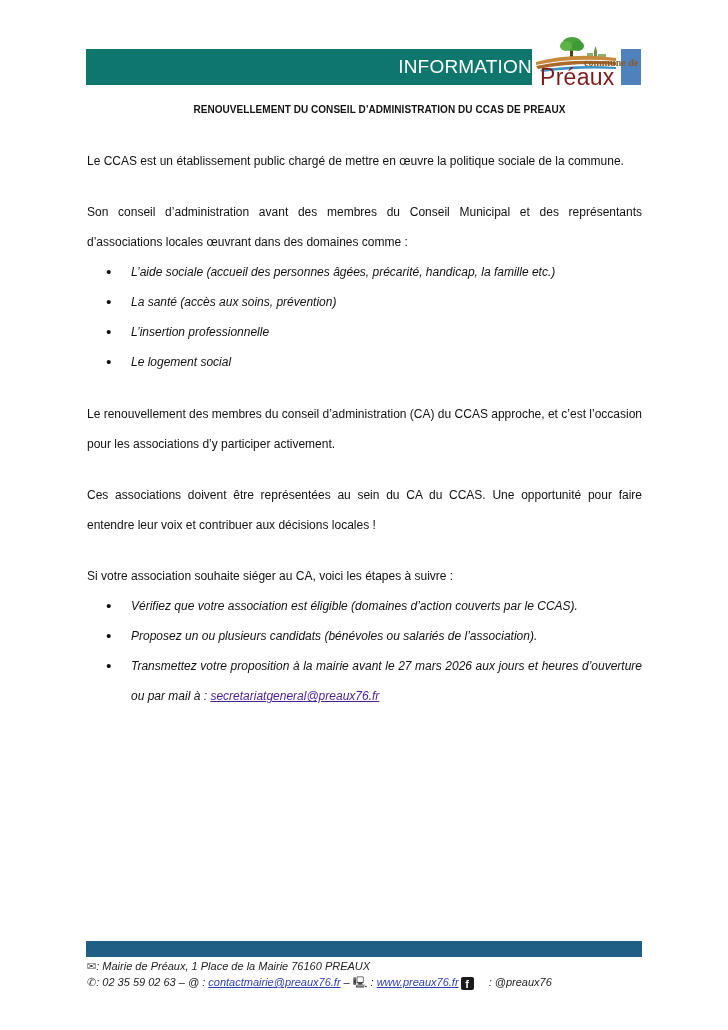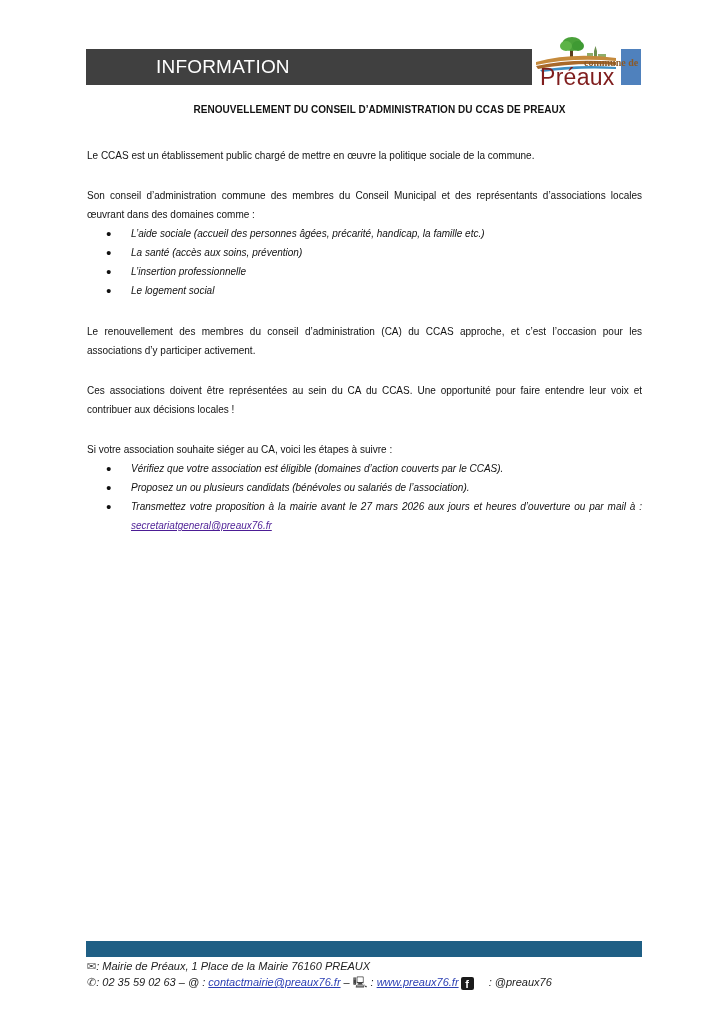--- a/index.html
+++ b/index.html
@@ -1,33 +1,33 @@
 <!DOCTYPE html>
 <html><head>
 <meta charset="utf-8">
 <style>
   html, body { margin: 0; padding: 0; background: #ffffff; }
   body { width: 728px; height: 1030px; position: relative; overflow: hidden;
          font-family: "Liberation Sans", "DejaVu Sans", sans-serif; color: #111; }
 
   .header-bar { position: absolute; left: 86px; top: 49px; width: 446px; height: 36px;
-                background: #404040; display: flex; align-items: center; justify-content: flex-start; }
+                background: #0f766e; display: flex; align-items: center; justify-content: flex-end; }
   .header-bar span { color: #ffffff; font-size: 19px; letter-spacing: 0.2px; padding-left: 70px; }
   .header-bar-right { position: absolute; left: 621px; top: 49px; width: 20px; height: 36px; background: #4f81bd; }
 
   .logo { position: absolute; left: 532px; top: 36px; width: 88px; height: 56px; }
   .logo-text { position: absolute; left: 540px; top: 64px; font-size: 23px; color: #7f1d1d;
                font-family: "Liberation Sans", sans-serif; letter-spacing: 0.3px; }
   .logo-small { position: absolute; left: 584px; top: 57px; font-size: 10px; color: #8a5a2a;
                 font-family: "Liberation Serif", serif; font-weight: bold; }
 
   .doc-title { position: absolute; left: 102px; top: 104px; width: 555px; text-align: center;
                font-weight: bold; font-size: 10px; letter-spacing: 0.05px; }
 
-  .content { position: absolute; left: 87px; top: 146px; width: 555px; font-size: 10px; line-height: 19px; }
+  .content { position: absolute; left: 87px; top: 146px; width: 555px; font-size: 12px; line-height: 30px; }
   .content p { margin: 0 0 21.3px 0; text-align: justify; }
   .content ul { margin: 0 0 21.3px 0; padding-left: 44px; list-style: none; font-style: italic; }
   .content ul li { position: relative; text-align: left; }
   .content ul li.justify { text-align: justify; text-align-last: left; }
   .content ul li::before { content: "•"; position: absolute; left: -25px; font-size: 15px; }
   .content .email-link { color: #4c1d95; text-decoration: underline; }
   .p-noMargin { margin-bottom: 0 !important; }
 
   .footer-bar { position: absolute; left: 86px; top: 941px; width: 556px; height: 16px; background: #1f5f85; }
   .footer { position: absolute; left: 87px; top: 958px; font-size: 11px; line-height: 16px; font-style: italic; color: #222; }
@@ -61,21 +61,21 @@
   <path d="M4 30 Q40 22 84 26 L84 29 Q44 26 6 33 Z" fill="#a8692a"></path>
   <path d="M8 34 Q44 28 84 31 L84 33 Q46 31 10 36 Z" fill="#3d8fc4"></path>
 </svg>
 <div class="logo-small">commune de</div>
 <div class="logo-text">Préaux</div>
 
 <div class="doc-title">RENOUVELLEMENT DU CONSEIL D’ADMINISTRATION DU CCAS DE PREAUX</div>
 
 <div class="content">
   <p>Le CCAS est un établissement public chargé de mettre en œuvre la politique sociale de la commune.</p>
-  <p class="p-noMargin">Son conseil d’administration commune des membres du Conseil Municipal et des représentants d’associations locales œuvrant dans des domaines comme :</p>
+  <p class="p-noMargin">Son conseil d’administration avant des membres du Conseil Municipal et des représentants d’associations locales œuvrant dans des domaines comme :</p>
   <ul>
     <li>L’aide sociale (accueil des personnes âgées, précarité, handicap, la famille etc.)</li>
     <li>La santé (accès aux soins, prévention)</li>
     <li>L’insertion professionnelle</li>
     <li>Le logement social</li>
   </ul>
   <p>Le renouvellement des membres du conseil d’administration (CA) du CCAS approche, et c’est l’occasion pour les associations d’y participer activement.</p>
   <p>Ces associations doivent être représentées au sein du CA du CCAS. Une opportunité pour faire entendre leur voix et contribuer aux décisions locales !</p>
   <p class="p-noMargin">Si votre association souhaite siéger au CA, voici les étapes à suivre :</p>
   <ul>

